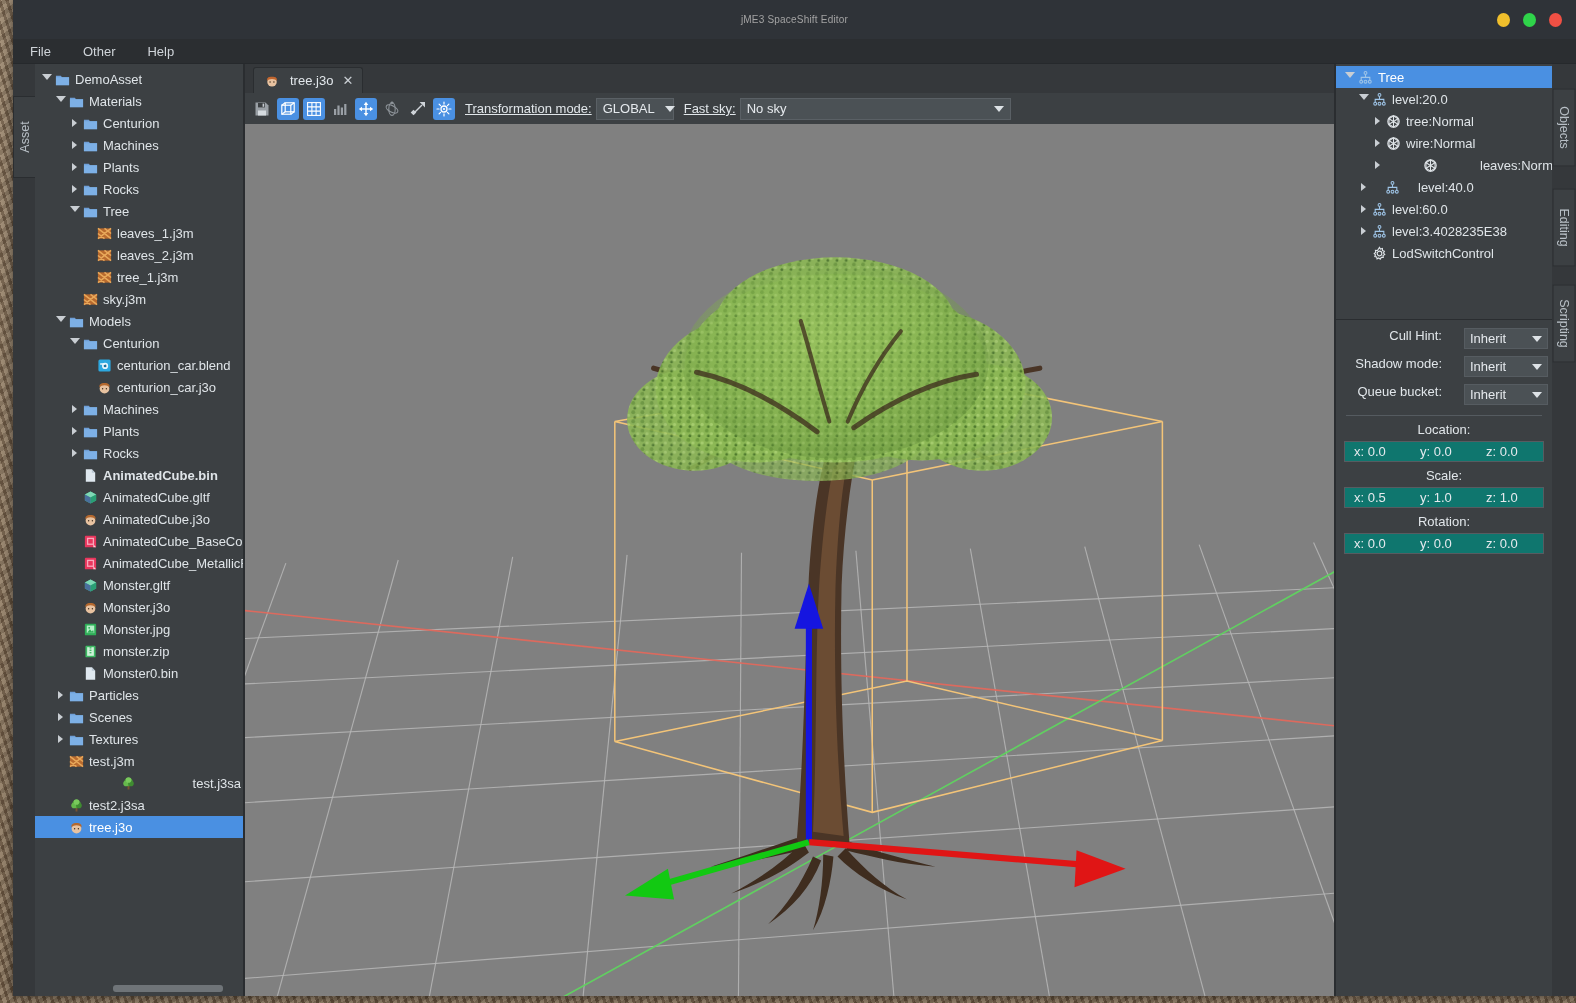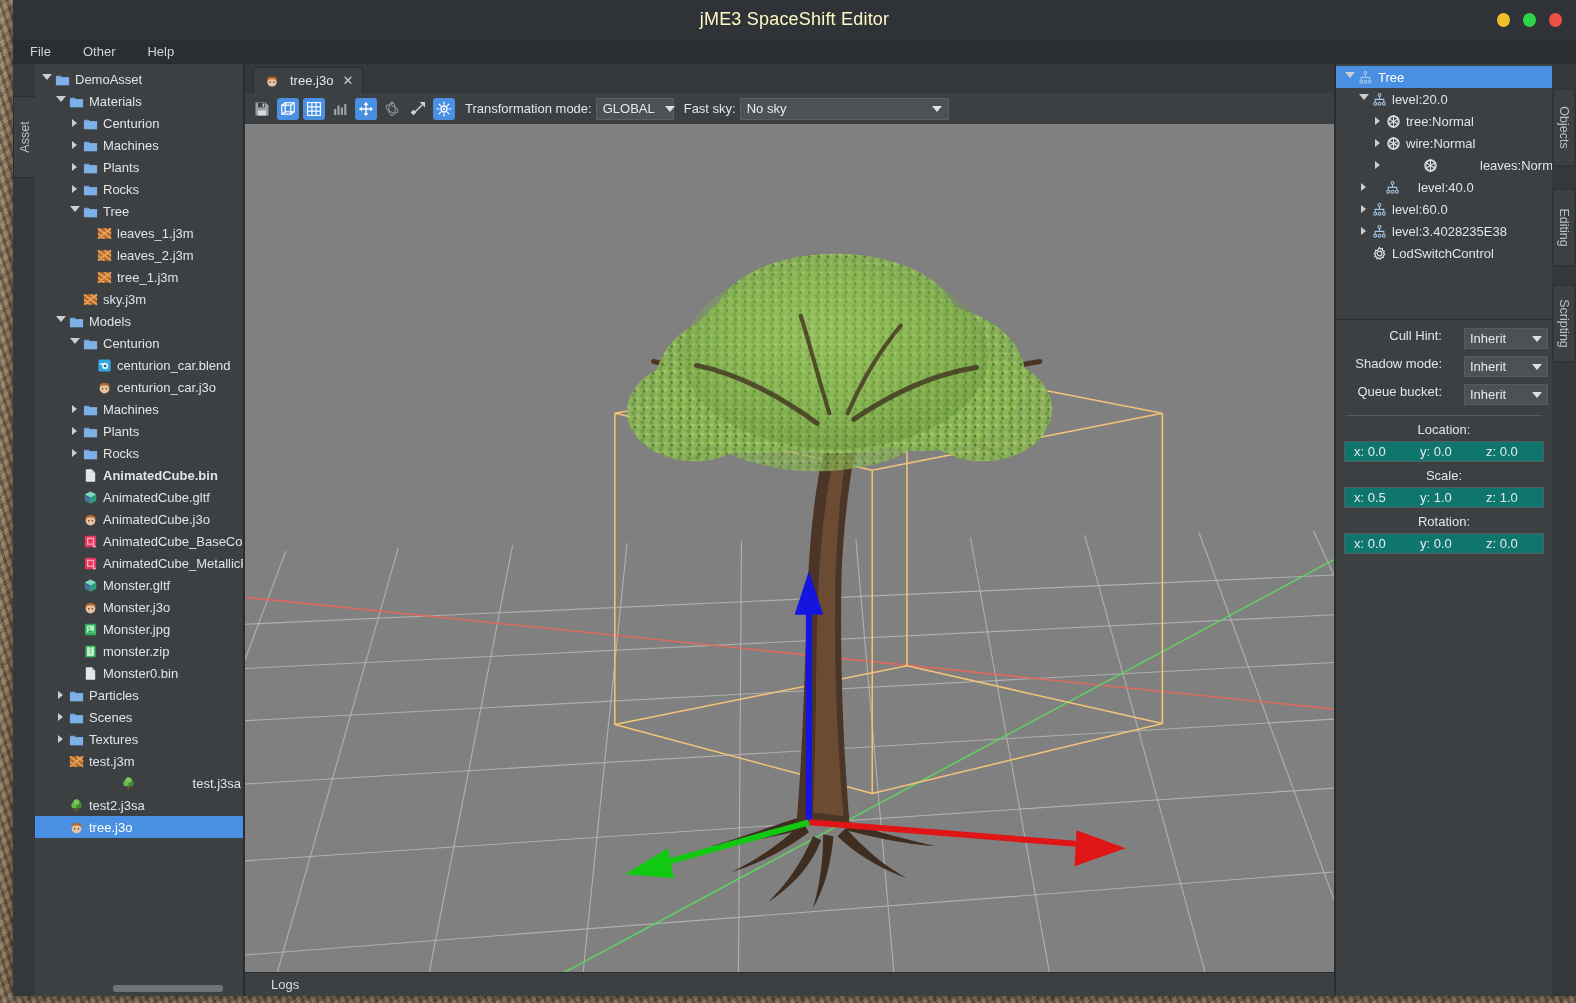--- a/index.html
+++ b/index.html
@@ -23,21 +23,21 @@
     position:absolute; left:13px; top:0px; width:1563px; height:996px;
     background:#3c4043;
     display:flex; flex-direction:column;
     box-shadow:0 0 12px rgba(0,0,0,.6);
   }
   
   .titlebar{
     height:39px; background:#2f3338; position:relative;
     display:flex; align-items:center; justify-content:center; flex:0 0 39px;
   }
-  .titlebar .title{ font-size:18px; color:#fef9c3; letter-spacing:.2px; }
+  .titlebar .title{ font-size:10px; color:#a3a3a3; letter-spacing:.2px; }
   .wbtns{ position:absolute; right:14px; top:0; height:39px; display:flex; align-items:center; gap:13px;}
   .wbtn{ width:13px; height:14px; border-radius:50%; }
   
   .menubar{
     height:25px; background:#2b2e31; display:flex; align-items:center; padding-left:14px; gap:26px; flex:0 0 25px;
     border-bottom:1px solid #26292c;
   }
   .menubar .mi{ font-size:13px; color:#cfd4d9; cursor:default; padding:2px 3px; }
   
   .bodyrow{ flex:1; display:flex; min-height:0; background:#3c4043; }
@@ -81,21 +81,21 @@
     border-radius:3px 3px 0 0;
   }
   .ftab .x{ font-size:13px; color:#c9ced3; margin-left:3px; }
   .toolbar{
     height:31px; background:#3c4043; display:flex; align-items:center; gap:4px; padding:0 6px; flex:0 0 31px;
   }
   .tbtn{
     width:22px;height:22px;border-radius:3px;display:flex;align-items:center;justify-content:center;
   }
   .tbtn.on{ background:#4a90e2; }
-  .tlabel{ font-size:13px; color:#e1e6ea; margin-left:6px; white-space:nowrap; }
+  .tlabel{ font-size:13px; color:#e1e6ea; margin-left:6px; white-space:nowrap;text-decoration:underline; }
   .sel-box{
     background:#4b5155; border:1px solid #5a6065; height:22px; display:flex; align-items:center;
     justify-content:space-between; padding:0 6px; font-size:13px; color:#e6eaee; gap:10px;
   }
   .caret{ width:0;height:0;border-left:5px solid transparent;border-right:5px solid transparent;border-top:6px solid #dde2e6; }
   .viewport{ flex:1; position:relative; overflow:hidden; background:#808080; min-height:0; }
   .statusbar{ height:24px; background:#3c4043; border-top:1px solid #2a2d30; display:flex; align-items:center; padding-left:26px; font-size:13px; color:#d6dbe0; flex:0 0 24px;}
   
   .rightpanel{
     width:218px; flex:0 0 218px; background:#3c4043; display:flex; flex-direction:column;
@@ -679,21 +679,21 @@
           </svg>
         </div>
 
         <span class="tlabel">Transformation mode:</span>
         <div class="sel-box" style="width:78px;">
           <span>GLOBAL</span>
           <span class="caret"></span>
         </div>
 
         <span class="tlabel">Fast sky:</span>
-        <div class="sel-box" style="width:209px;">
+        <div class="sel-box" style="width:271px;">
           <span>No sky</span>
           <span class="caret"></span>
         </div>
       </div>
 
       <div class="viewport">
         <svg width="100%" height="100%" viewBox="0 0 1066 850" preserveAspectRatio="none">
           <defs>
             <radialGradient id="foliage" cx="45%" cy="38%" r="62%">
               <stop offset="0%" stop-color="#a9cf6b"></stop>
@@ -803,23 +803,20 @@
               <path d="M552 448 L566 492 L538 492 Z" fill="#1515e0"></path>
               <path d="M552 700 L820 722" stroke="#e01515" stroke-width="6"></path>
               <path d="M862 726 L812 744 L814 708 Z" fill="#e01515"></path>
               <path d="M552 700 L412 740" stroke="#12c912" stroke-width="6"></path>
               <path d="M372 752 L414 726 L420 756 Z" fill="#12c912"></path>
             </g>
           </g>
         </svg>
       </div>
 
-      <div class="statusbar">
-        <span>Logs</span>
-      </div>
     </div>
 
     <div class="rightpanel">
       <div class="objtree" id="object-tree">
           <div class="trow sel" style="padding-left: 6px;">
             <span class="tw">
               <span class="arrow open"></span>
             </span>
             <span class="ic">
               <svg width="15" height="15" viewBox="0 0 16 16">

